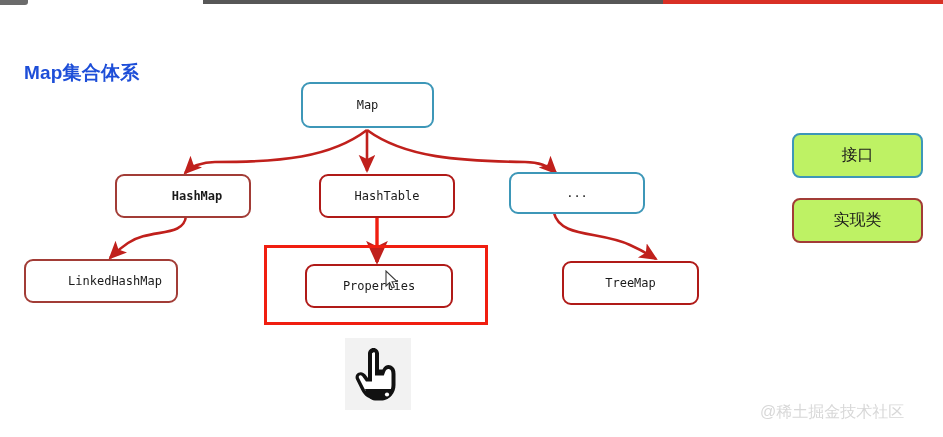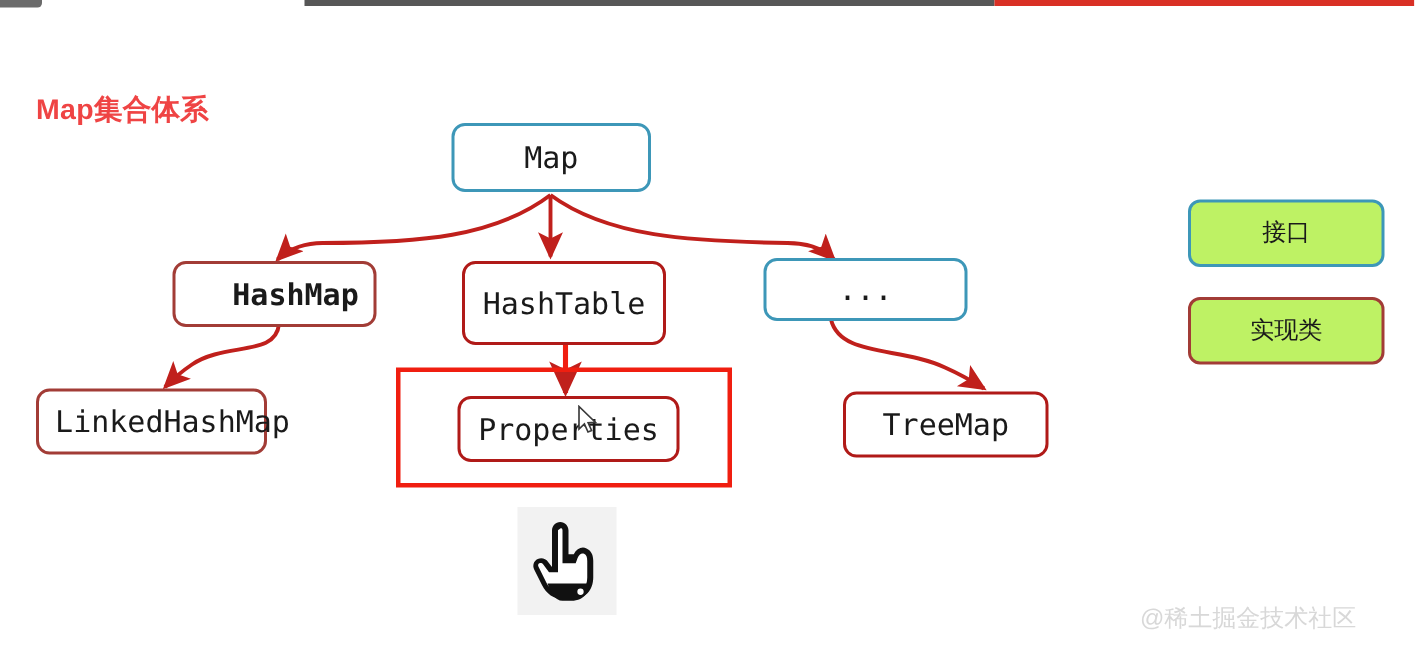--- a/index.html
+++ b/index.html
@@ -38,36 +38,36 @@
     background: #6b6b6b;
     border-bottom-right-radius: 3px;
   }
 
   
   #page-title {
     position: absolute;
     left: 24px; top: 60px;
     font-size: 19px;
     font-weight: bold;
-    color: #ef4444;
+    color: #1d4ed8;
     letter-spacing: 0.2px;
     white-space: nowrap;
   }
 
   
   .node {
     position: absolute;
     box-sizing: border-box;
     background: #ffffff;
     border-radius: 9px;
     display: flex;
     align-items: center;
     justify-content: center;
     font-family: "DejaVu Sans Mono", monospace;
-    font-size: 20px;
+    font-size: 12px;
     color: #1a1a1a;
     white-space: nowrap;
   }
   .node.iface {
     border: 2px solid #3d97b8;
   }
   .node.impl {
     border: 2px solid #a23c36;
     padding-left: 28px;
   }
@@ -174,21 +174,21 @@
   <div id="highlight-rect"></div>
 
   <div class="node iface" style="left:301px; top:82px; width:133px; height:46px;">
     <span>Map</span>
   </div>
 
   <div class="node impl bold" style="left:115px; top:174px; width:136px; height:44px;">
     <span>HashMap</span>
   </div>
 
-  <div class="node impl-strong" style="left:308px; top:174px; width:136px; height:56px;align-items:center;">
+  <div class="node impl-strong" style="left:319px; top:174px; width:136px; height:44px;align-items:center;">
     <span>HashTable</span>
   </div>
 
   <div class="node iface" style="left:509px; top:172px; width:136px; height:42px;">
     <span>...</span>
   </div>
 
   <div class="node impl" style="left:24px; top:259px; width:154px; height:44px;">
     <span>LinkedHashMap</span>
   </div>

